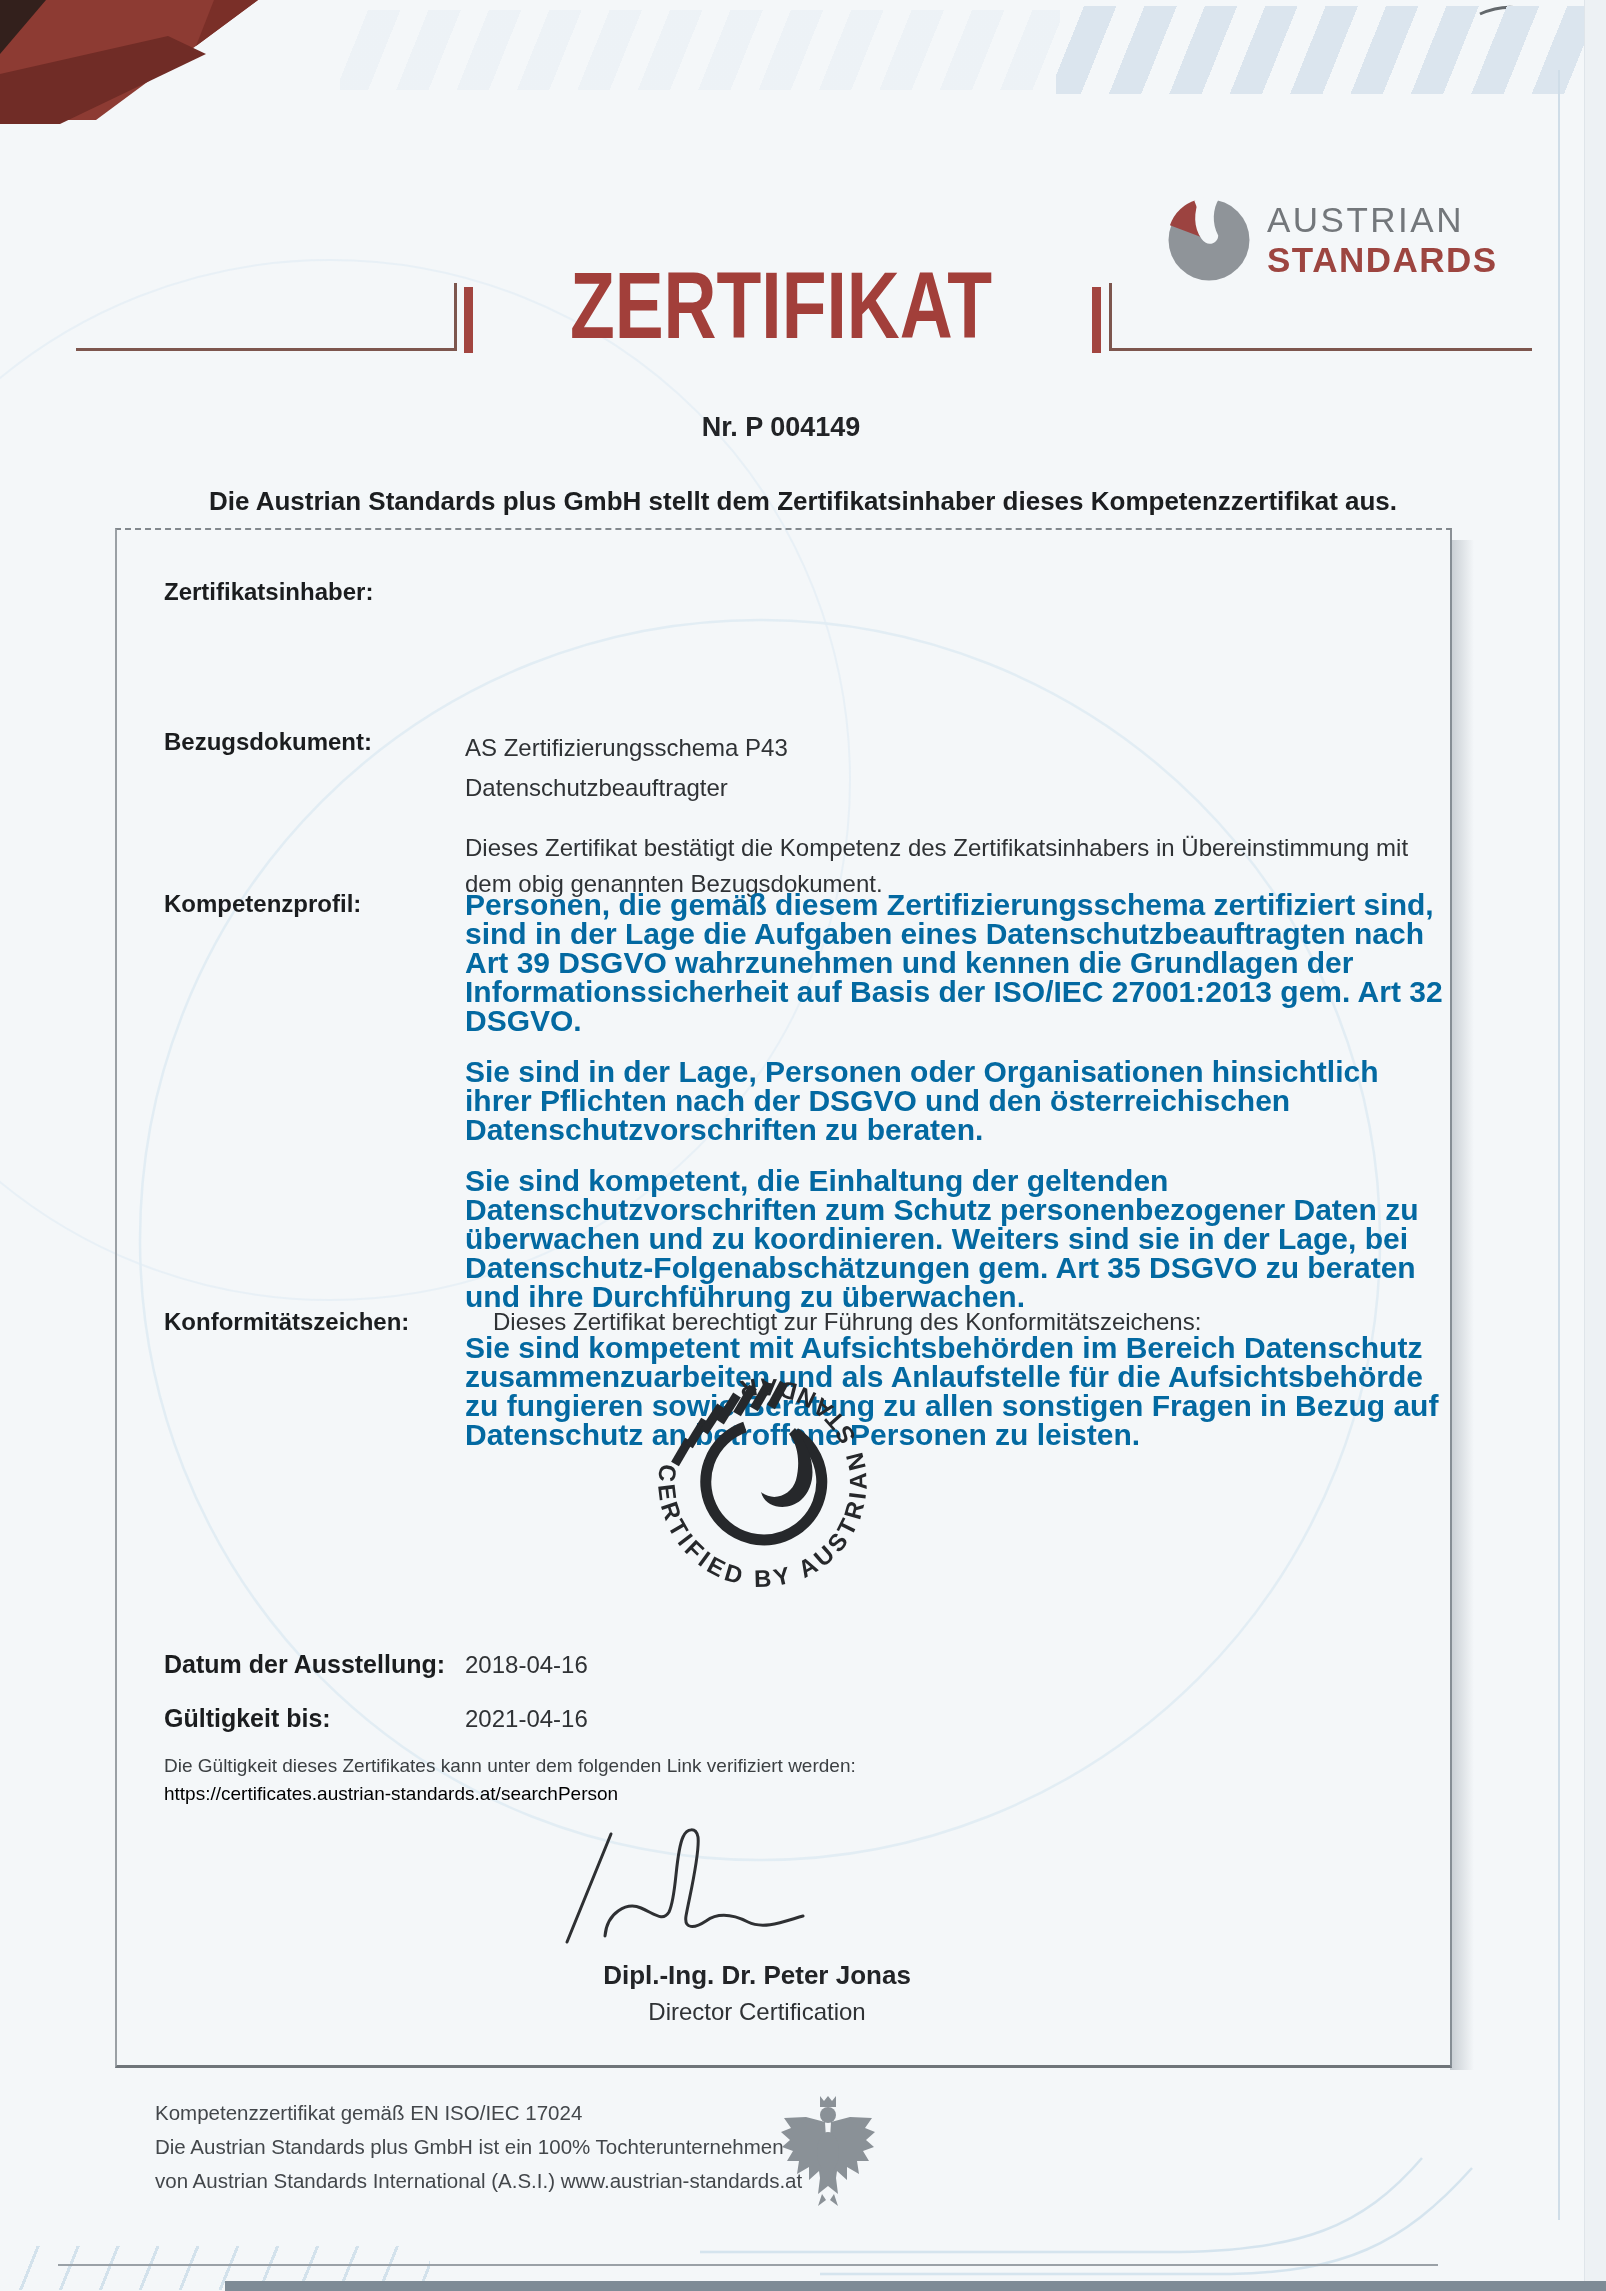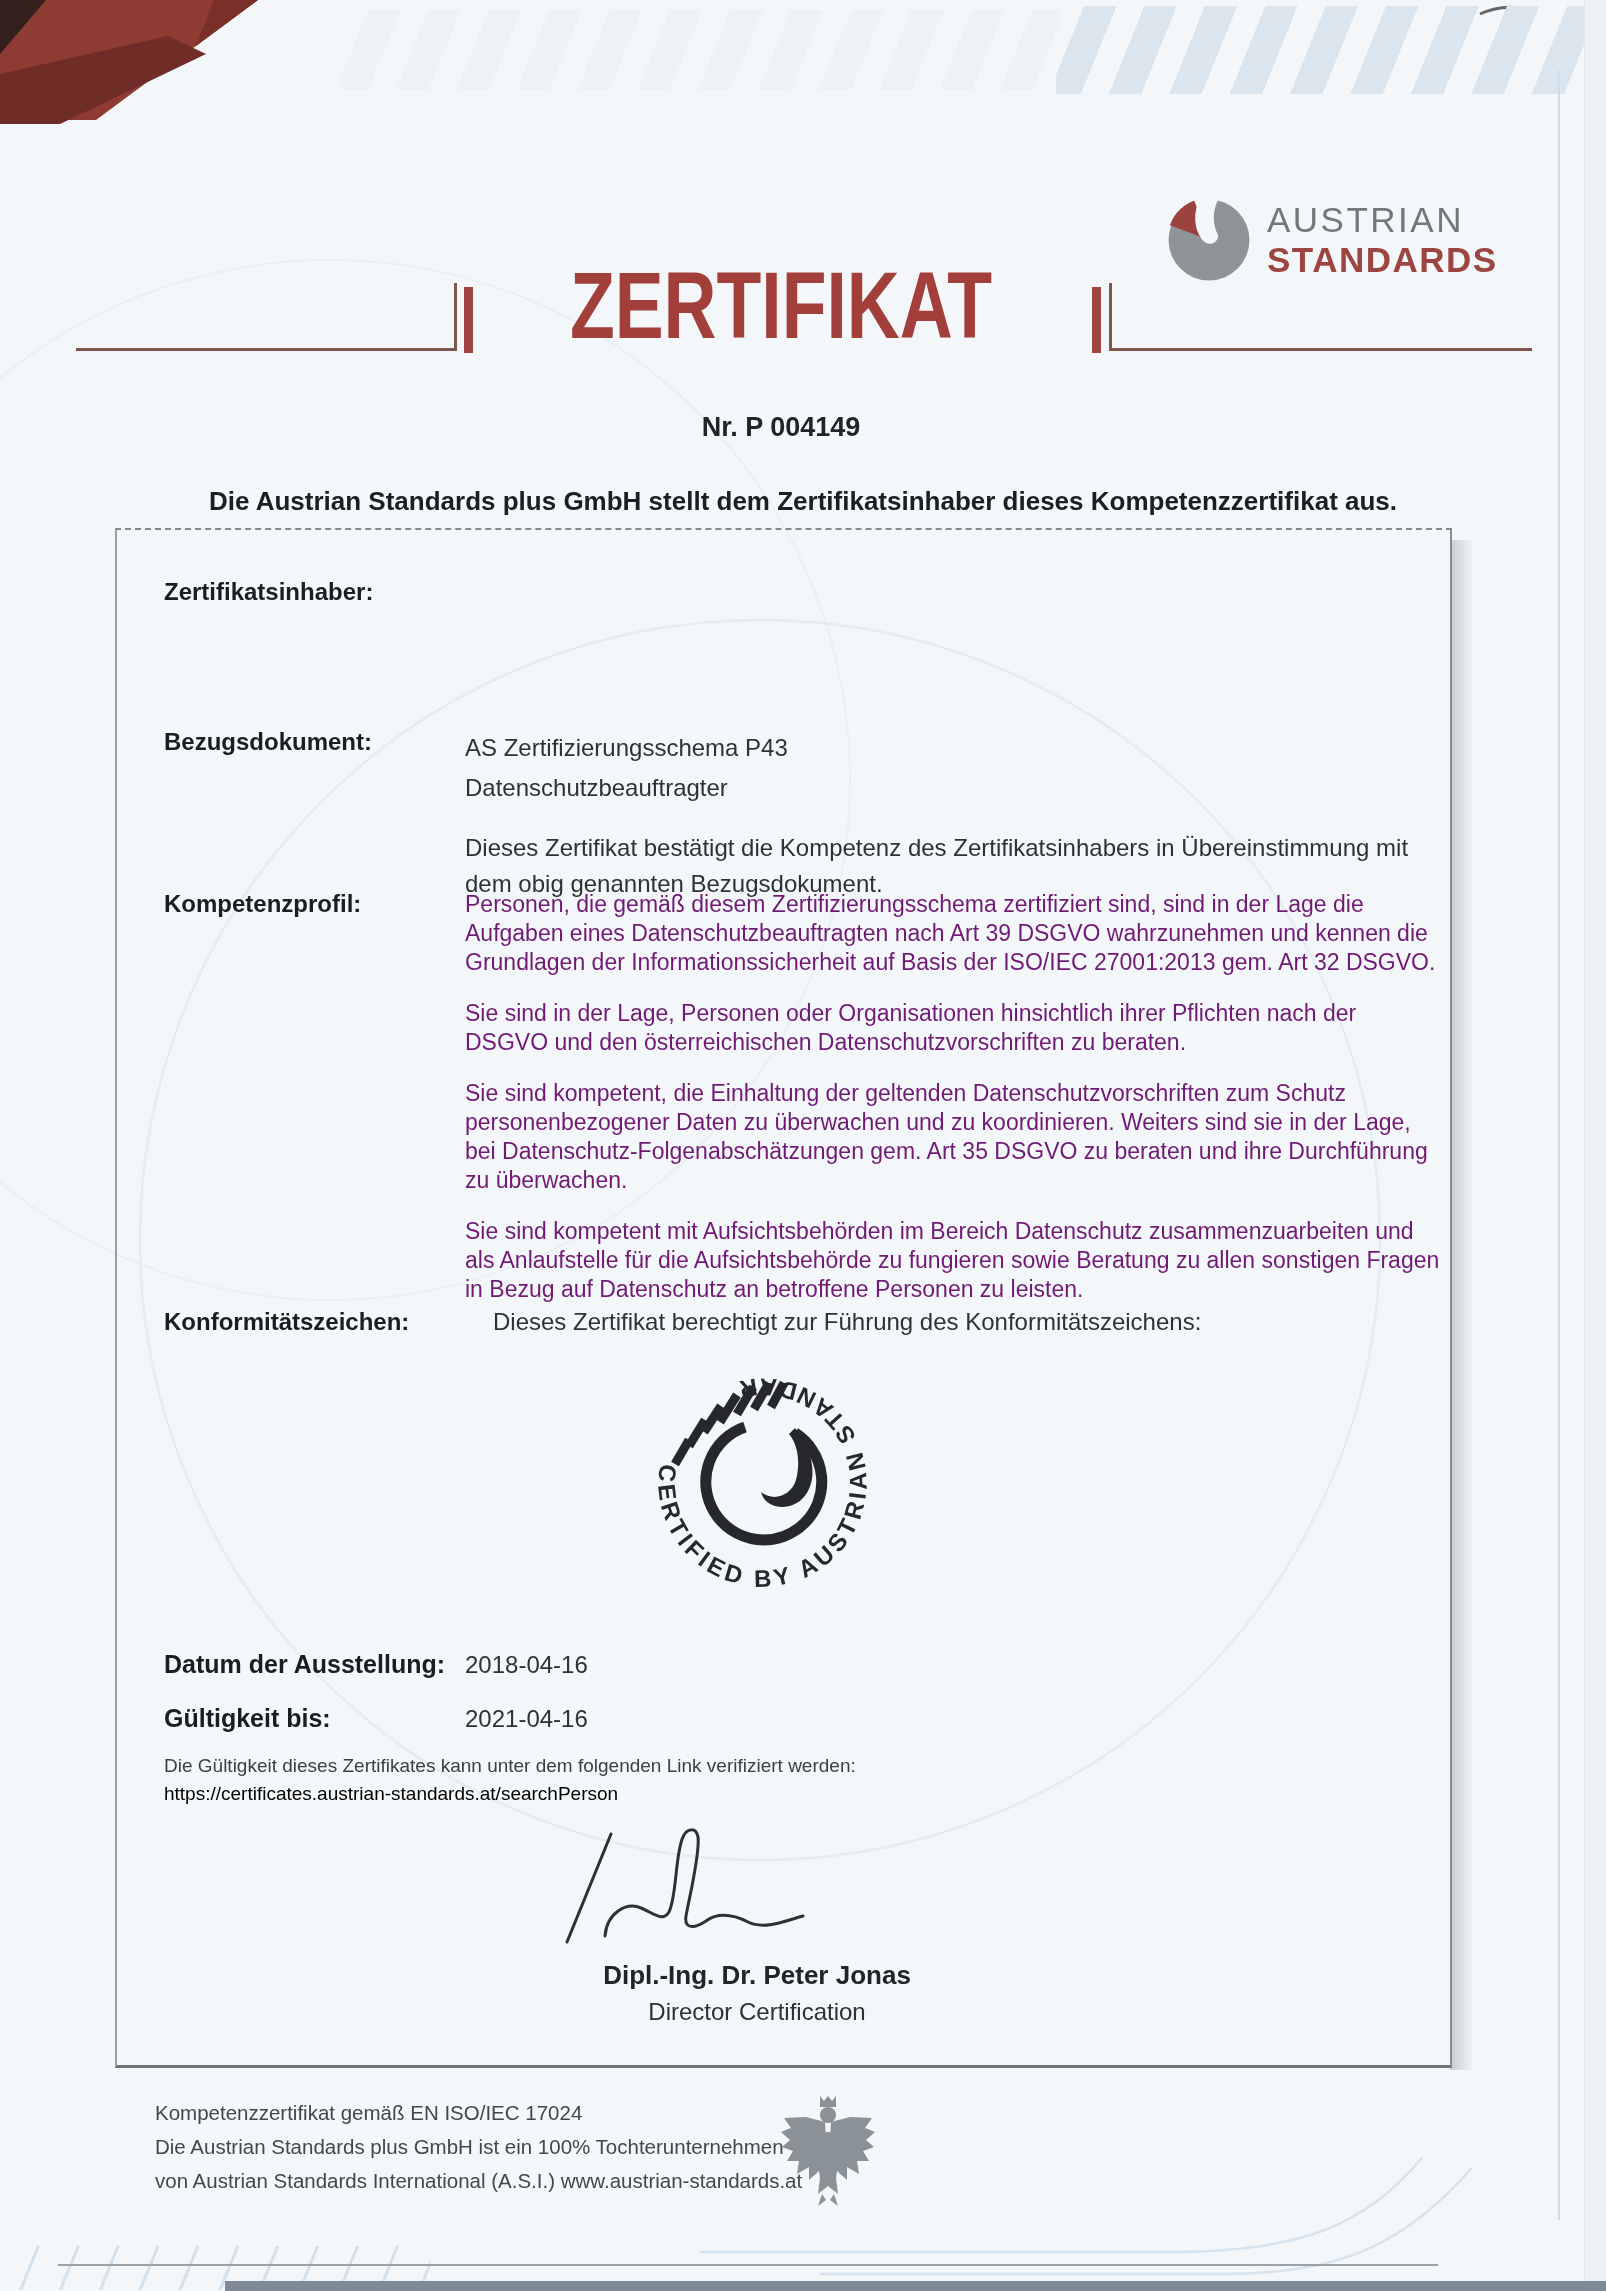--- a/index.html
+++ b/index.html
@@ -39,21 +39,21 @@
   .intro{left:0;top:486px;width:1606px;text-align:center;font-size:26px;font-weight:700;color:#1c1e20;}
   
   .box{left:115px;top:528px;width:1333px;height:1535px;
        border-top:2px dashed #82888d;border-left:2px solid #9aa0a5;
        border-right:2px solid #8b9196;border-bottom:3px solid #6f757a;}
   .box-shadow{left:1450px;top:540px;width:24px;height:1530px;
        background:linear-gradient(90deg,rgba(125,136,146,.38),rgba(125,136,146,0));}
   .label{font-size:24px;font-weight:700;color:#1b1d1f;}
   .val{font-size:24px;color:#2f3235;}
   .pre{white-space:pre-wrap;}
-  .para{font-size:23px;line-height:29px;color:#701a75;}
+  .para{font-size:30px;line-height:29px;color:#0369a1;font-weight:bold;}
   .row-label{left:47px;width:290px;}
   .valcol{left:348px;width:980px;}
   .lh44{line-height:44px;}
   .note{font-size:24px;line-height:36px;}
   .kp p{margin:0 0 22px 0;}
   .link-block{left:47px;top:1222px;width:900px;font-size:19px;line-height:28px;color:#3c4043;}
   .link-block a{color:#000000;text-decoration:none;}
   .sig-name{left:330px;top:1430px;width:620px;text-align:center;font-size:26px;font-weight:700;color:#222427;}
   .sig-role{left:330px;top:1468px;width:620px;text-align:center;font-size:24px;color:#2f3235;}
   

